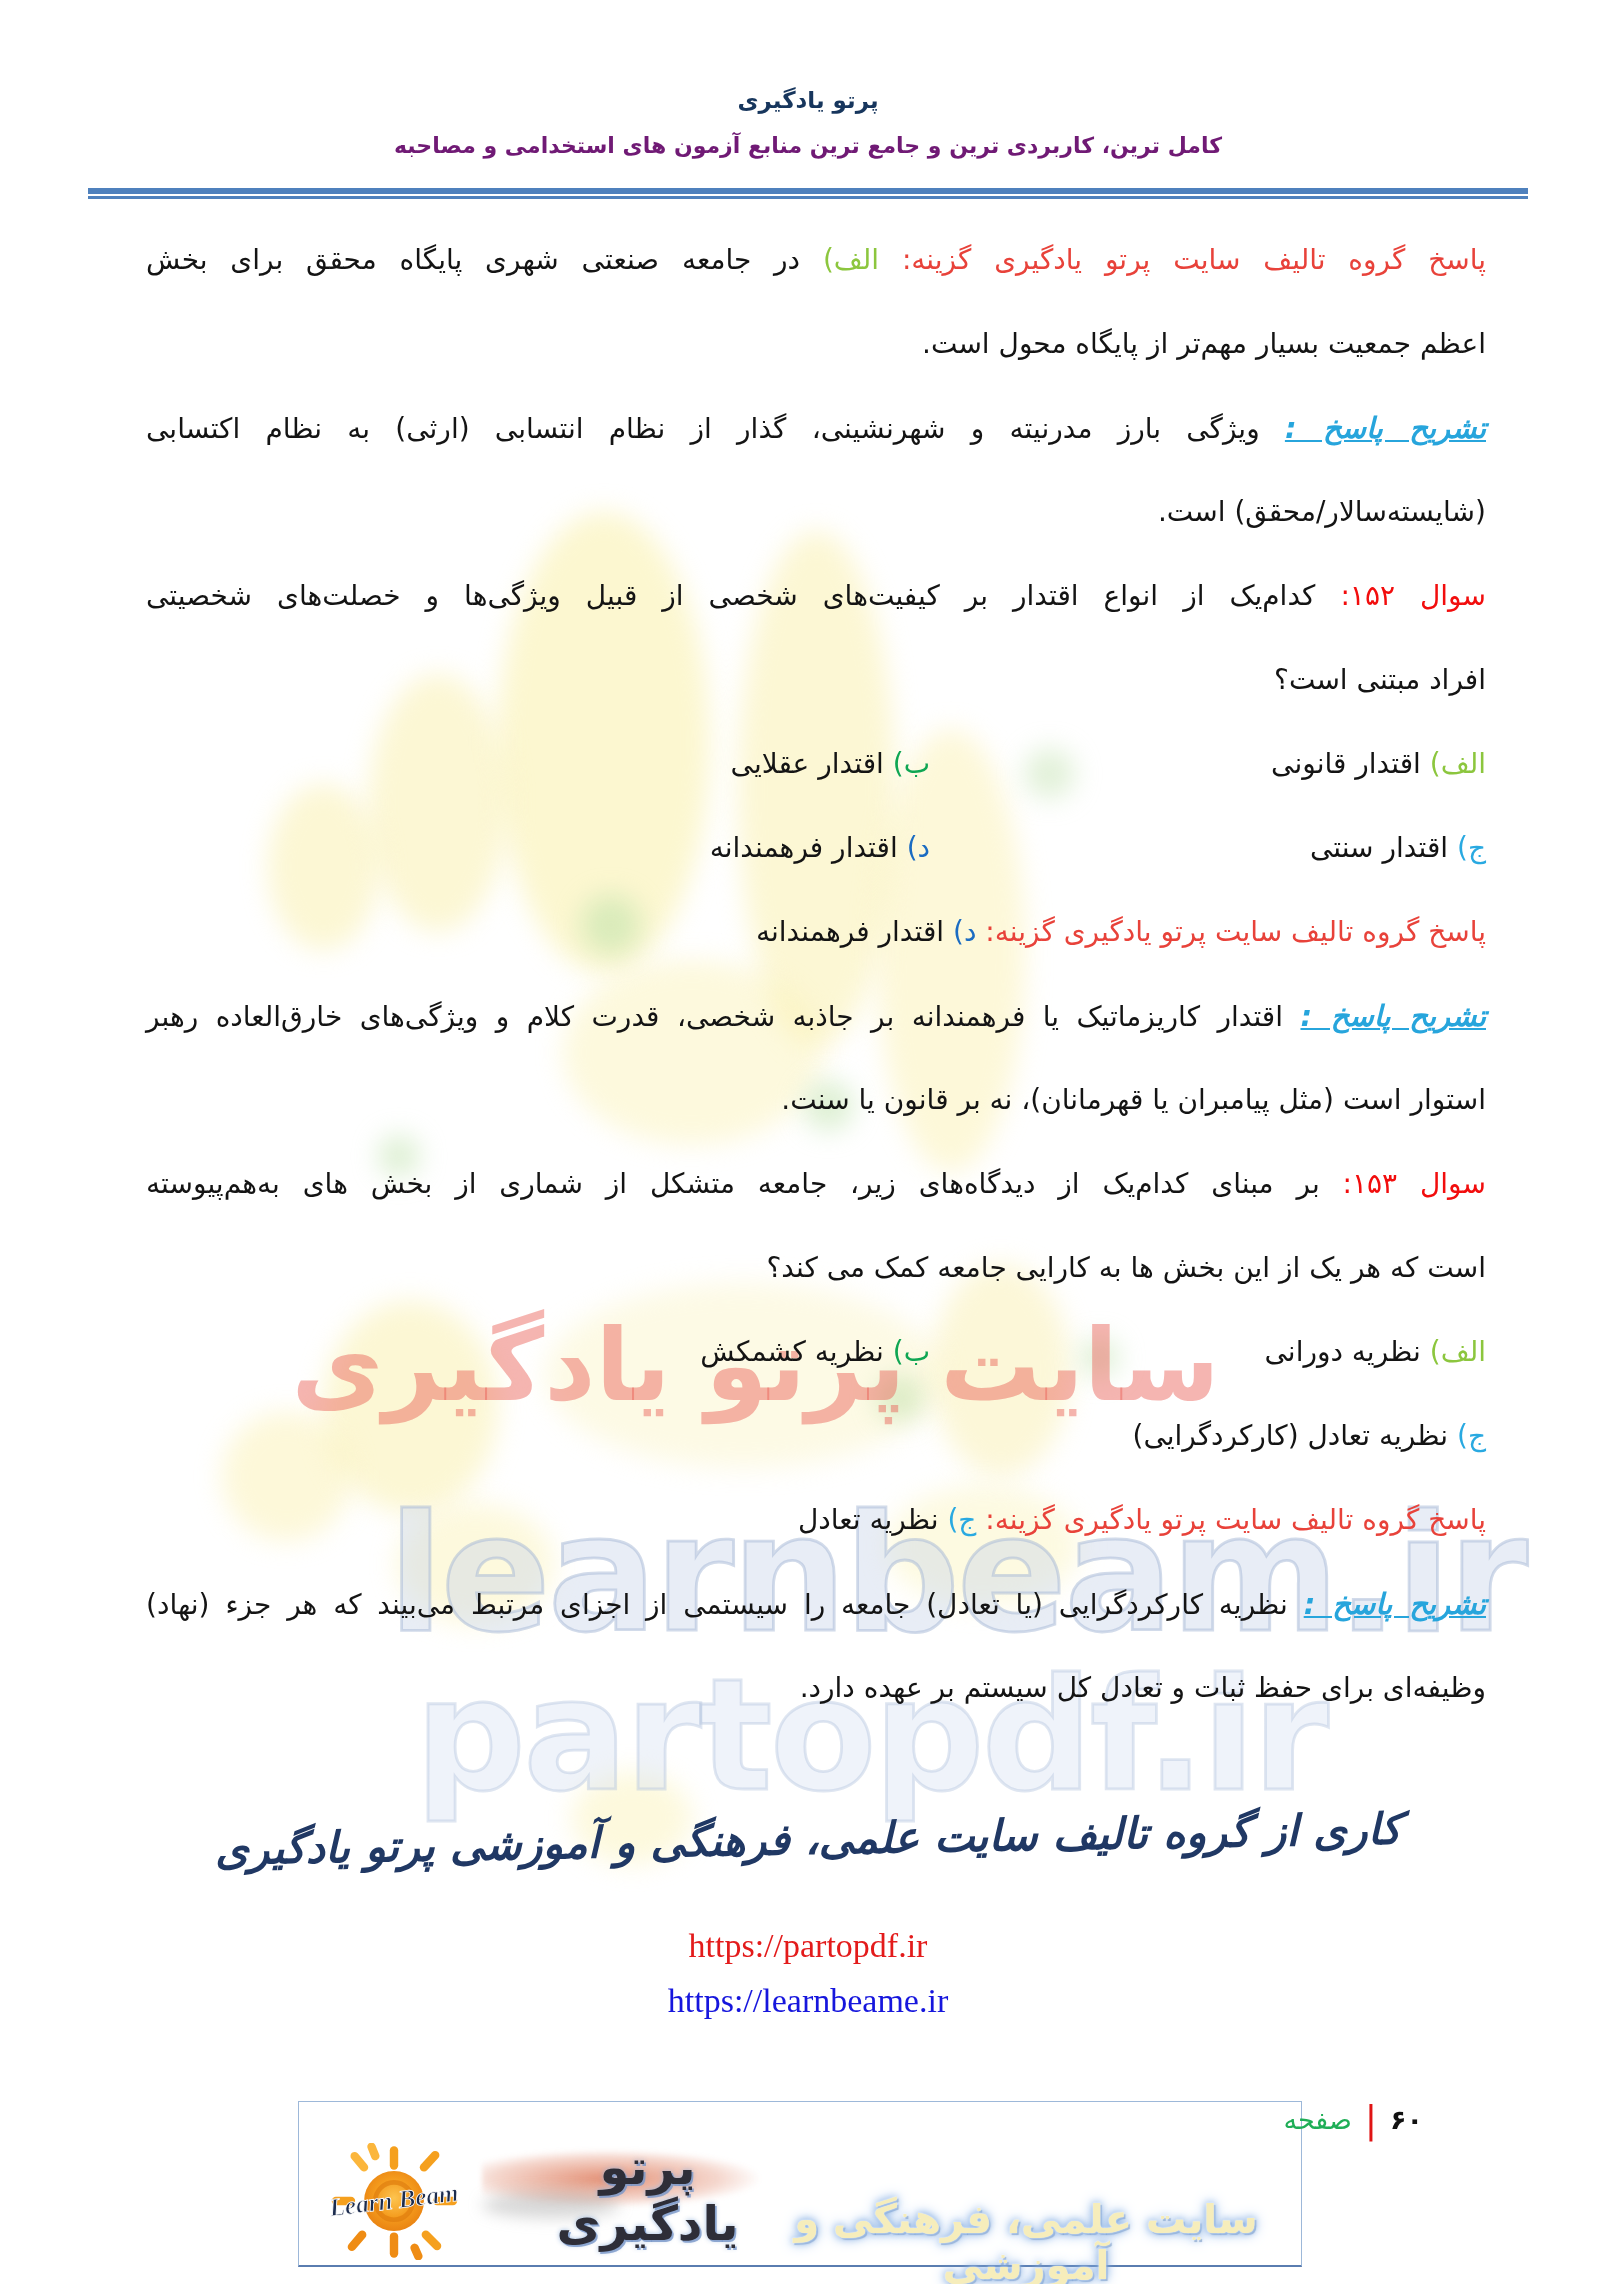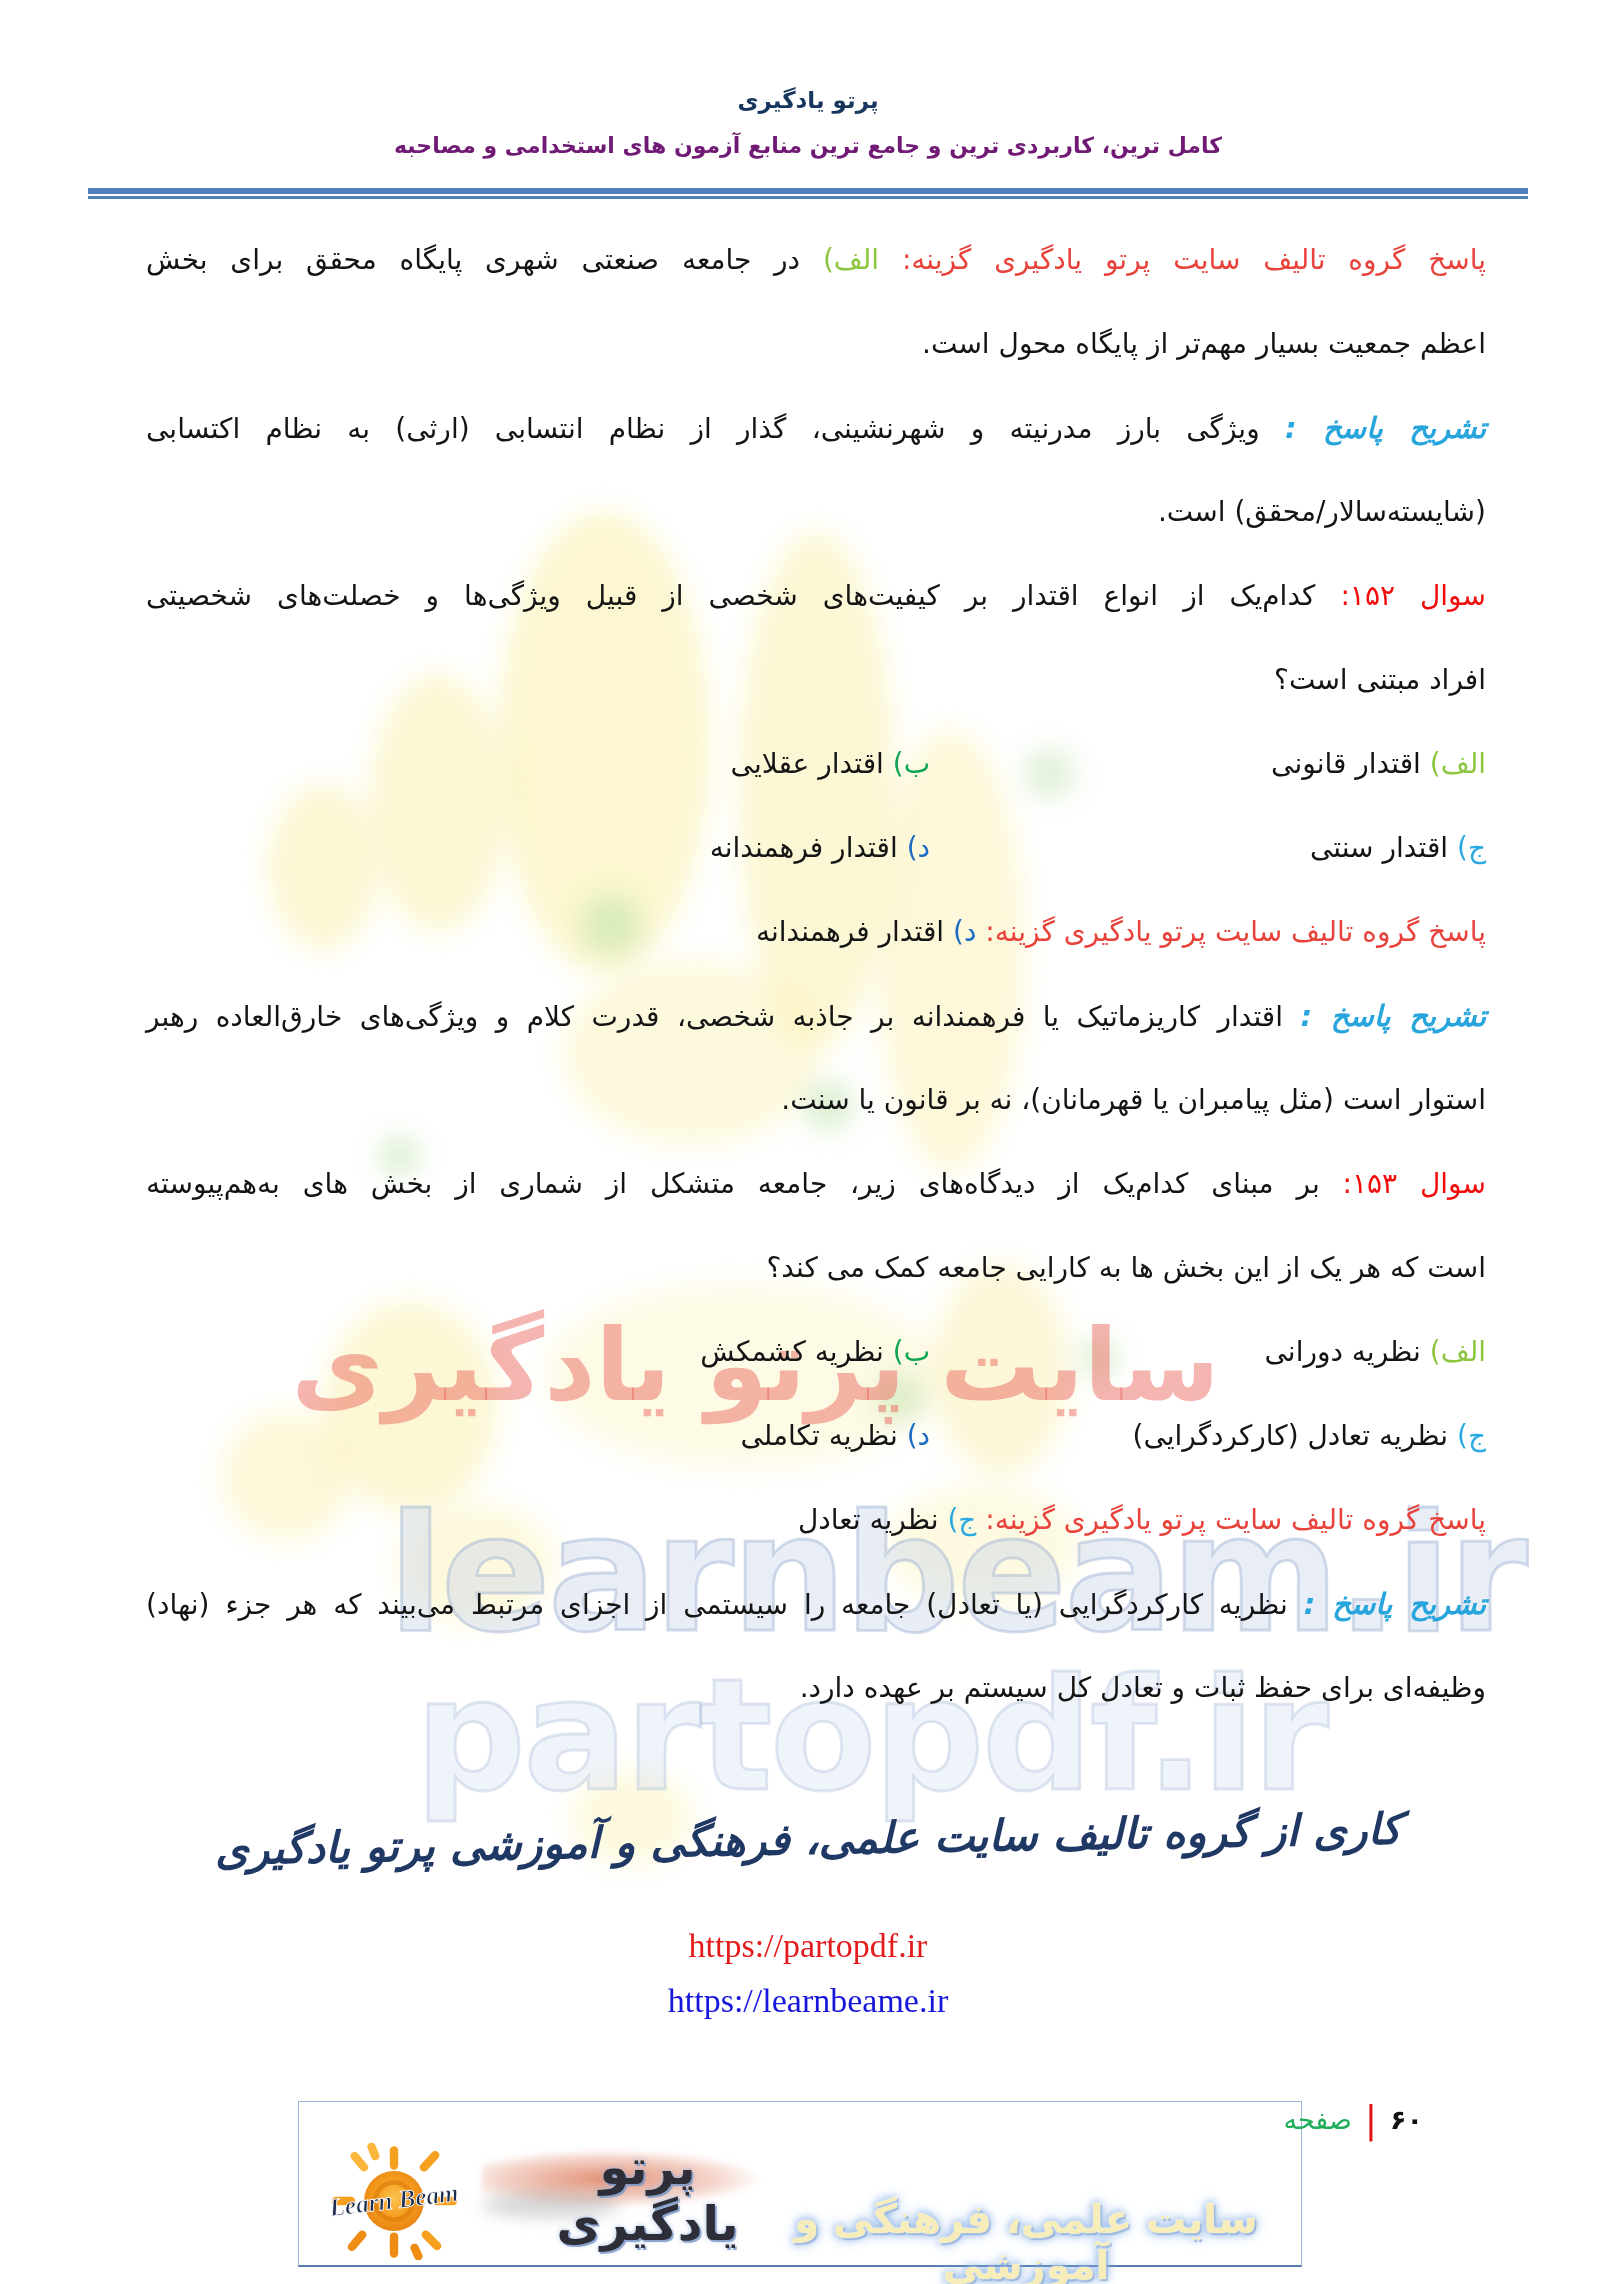--- a/index.html
+++ b/index.html
@@ -33,21 +33,21 @@
 
   
   .bodytext{position:absolute;top:218px;left:130px;right:130px;z-index:2;
     direction:rtl;font-size:28px;color:#141414;}
   .ln{height:84px;line-height:84px;white-space:nowrap;}
   .ln.just{white-space:normal;text-align:justify;text-align-last:justify;margin-left:16px;}
   .optrow{display:grid;grid-template-columns:41% 59%;height:84px;line-height:84px;}
   .optcell{white-space:nowrap;}
   .c-ansred{color:#e8423a;}
   .c-qred{color:#f20d0d;}
-  .c-exp{color:#27a5dc;font-style:italic;font-weight:bold;font-size:29px;}
+  .c-exp{color:#27a5dc;font-style:italic;font-weight:bold;font-size:29px;text-decoration:underline;}
   .c-a{color:#8cc63e;}
   .c-b{color:#0fa653;}
   .c-c{color:#29a9e1;}
   .c-d{color:#1b6cc2;}
 
   
   .credit{position:absolute;top:1814px;left:0;width:100%;z-index:2;
     text-align:center;direction:rtl;font-size:43px;font-weight:bold;font-style:italic;
     color:#203864;transform:rotate(-1deg);}
   .link-red{position:absolute;top:1927px;left:0;width:100%;z-index:2;text-align:center;
@@ -188,24 +188,20 @@
       </div>
       <div class="optcell">
         <span class="c-b">ب)</span>
         <span>نظریه کشمکش</span>
       </div>
     </div>
     <div class="optrow">
       <div class="optcell">
         <span class="c-c">ج)</span>
         <span>نظریه تعادل (کارکردگرایی)</span>
-      </div>
-      <div class="optcell">
-        <span class="c-d">د)</span>
-        <span>نظریه تکاملی</span>
       </div>
     </div>
 
     <div class="ln">
       <span class="c-ansred">پاسخ گروه تالیف سایت پرتو یادگیری گزینه:</span>
       <span class="c-c">ج)</span>
       <span>نظریه تعادل</span>
     </div>
 
     <div class="ln just">

